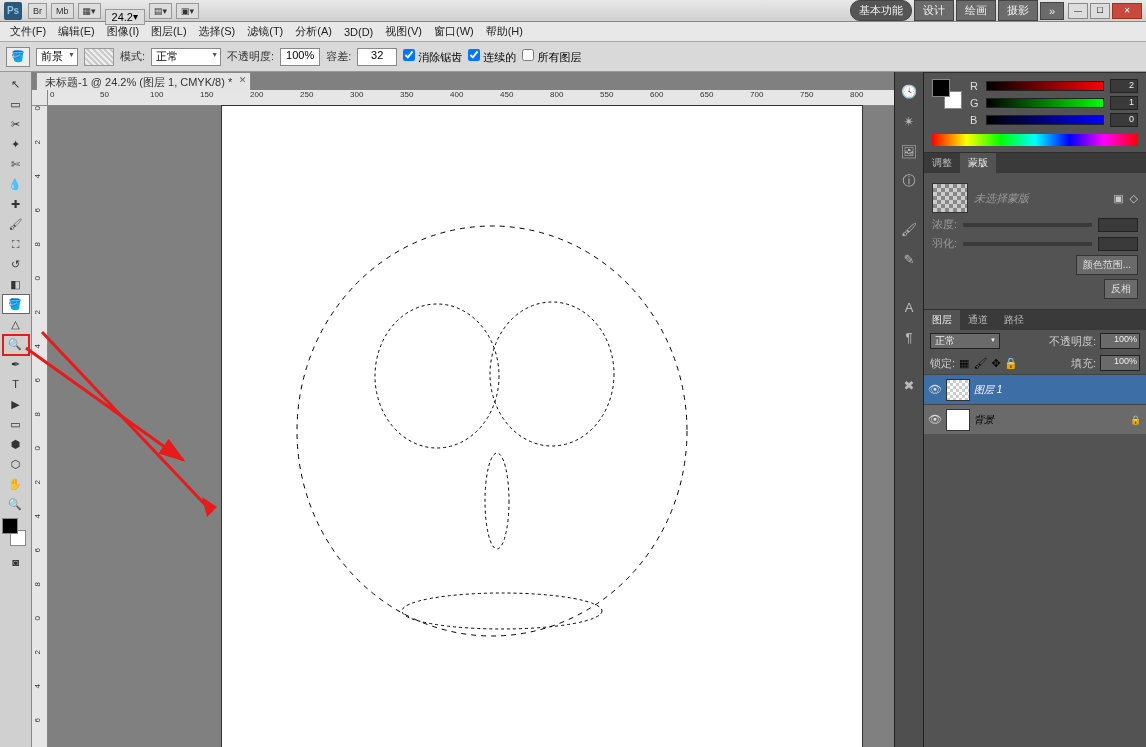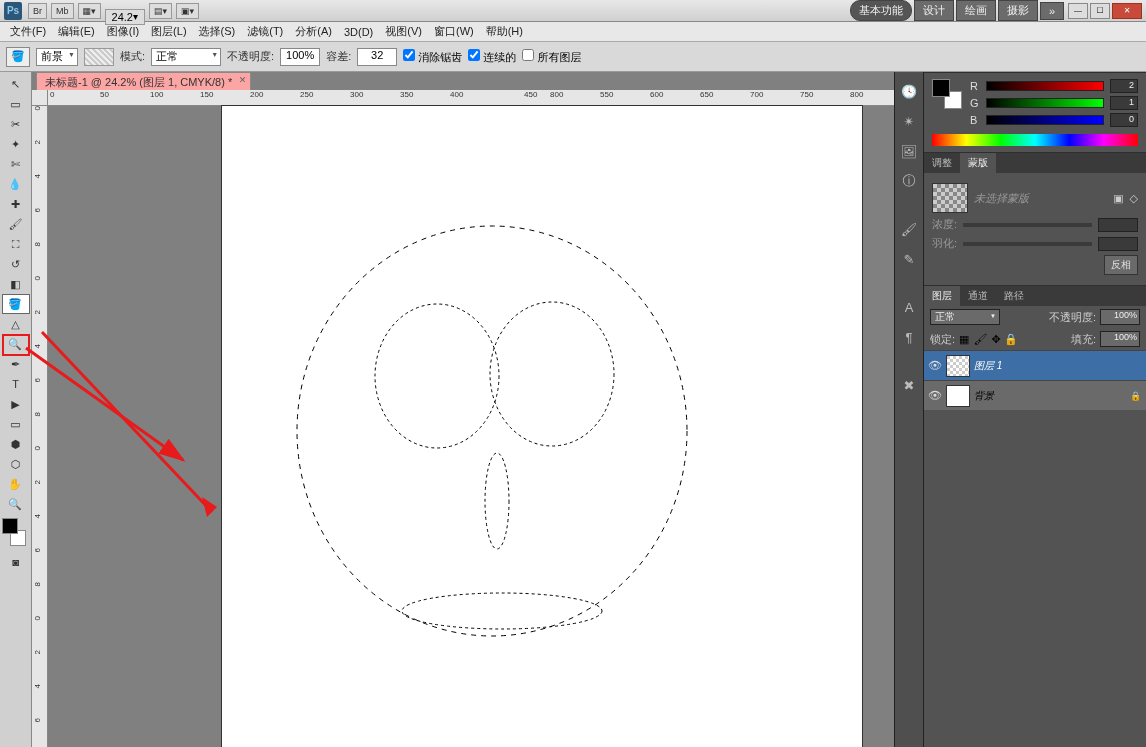--- a/index.html
+++ b/index.html
@@ -29,21 +29,21 @@
 
 .main-area { position: absolute; top: 72px; bottom: 0; left: 0; right: 0; display: flex; }
 .toolbox { width: 32px; background: #d0d0d0; border-right: 1px solid #888; display: flex; flex-direction: column; padding: 2px 0; }
 .toolbox .tool { width: 28px; height: 20px; margin: 0 auto; display: flex; align-items: center; justify-content: center; color: #333; cursor: pointer; position: relative; }
 .toolbox .tool.active { background: #fff; border: 1px solid #666; }
 .toolbox .color-swatches { margin-top: 4px; width: 28px; height: 28px; position: relative; margin-left: 2px; }
 .toolbox .fg { position: absolute; width: 16px; height: 16px; background: #000; border: 1px solid #888; top: 0; left: 0; }
 .toolbox .bg { position: absolute; width: 16px; height: 16px; background: #fff; border: 1px solid #888; bottom: 0; right: 4px; }
 
 .canvas-container { flex: 1; background: #808080; position: relative; overflow: hidden; }
-.doc-tab { position: absolute; top: 0; left: 4px; height: 18px; background: #fca5a5; border: 1px solid #888; border-bottom: none; padding: 2px 18px 0 8px; font-size: 10px; color: #333; }
+.doc-tab { position: absolute; top: 0; left: 4px; height: 18px; background: #e5e5e5; border: 1px solid #888; border-bottom: none; padding: 2px 18px 0 8px; font-size: 10px; color: #333; }
 .doc-tab .close-x { position: absolute; right: 4px; top: 2px; font-size: 9px; color: #666; }
 .ruler-h { position: absolute; top: 18px; left: 16px; right: 0; height: 16px; background: #e6e6e6; border-bottom: 1px solid #888; }
 .ruler-v { position: absolute; top: 34px; left: 0; width: 16px; bottom: 0; background: #e6e6e6; border-right: 1px solid #888; }
 .ruler-corner { position: absolute; top: 18px; left: 0; width: 16px; height: 16px; background: #e6e6e6; border-right: 1px solid #888; border-bottom: 1px solid #888; }
 .ruler-h .tick { position: absolute; top: 0; width: 1px; height: 16px; }
 .ruler-h .tick .num { position: absolute; top: 0; left: 2px; font-size: 8px; color: #333; }
 .ruler-v .tick { position: absolute; left: 0; height: 1px; width: 16px; }
 .ruler-v .tick .num { position: absolute; left: 1px; top: 0; font-size: 8px; color: #333; writing-mode: vertical-rl; transform: rotate(180deg); }
 
 .canvas { position: absolute; top: 34px; left: 190px; width: 640px; height: 700px; background: #fff; box-shadow: 0 0 0 1px #333; }
@@ -202,21 +202,21 @@
         </div>
         <div class="tick" style="left: 300px;">
           <span class="num">300</span>
         </div>
         <div class="tick" style="left: 350px;">
           <span class="num">350</span>
         </div>
         <div class="tick" style="left: 400px;">
           <span class="num">400</span>
         </div>
-        <div class="tick" style="left: 474px;">
+        <div class="tick" style="left: 450px;">
           <span class="num">450</span>
         </div>
         <div class="tick" style="left: 500px;">
           <span class="num">800</span>
         </div>
         <div class="tick" style="left: 550px;">
           <span class="num">550</span>
         </div>
         <div class="tick" style="left: 600px;">
           <span class="num">600</span>
@@ -374,20 +374,24 @@
             <div class="slider-track"></div>
             <div class="val" style="width:40px;background:#3a3a3a;border:1px solid #222;height:14px"></div>
           </div>
         <div class="row">
             <span class="label">羽化:</span>
             <div class="slider-track"></div>
             <div class="val" style="width:40px;background:#3a3a3a;border:1px solid #222;height:14px"></div>
           </div>
         <div class="row">
             <span style="flex:1"></span>
+            <button class="btn">颜色范围...</button>
+          </div>
+        <div class="row">
+            <span style="flex:1"></span>
             <button class="btn">反相</button>
           </div>
       </div>
     </div>
 
     <div class="panel layers-panel" style="flex:1">
       <div class="panel-tabs">
         <div class="tab active">图层</div>
         <div class="tab">通道</div>
         <div class="tab">路径</div>

